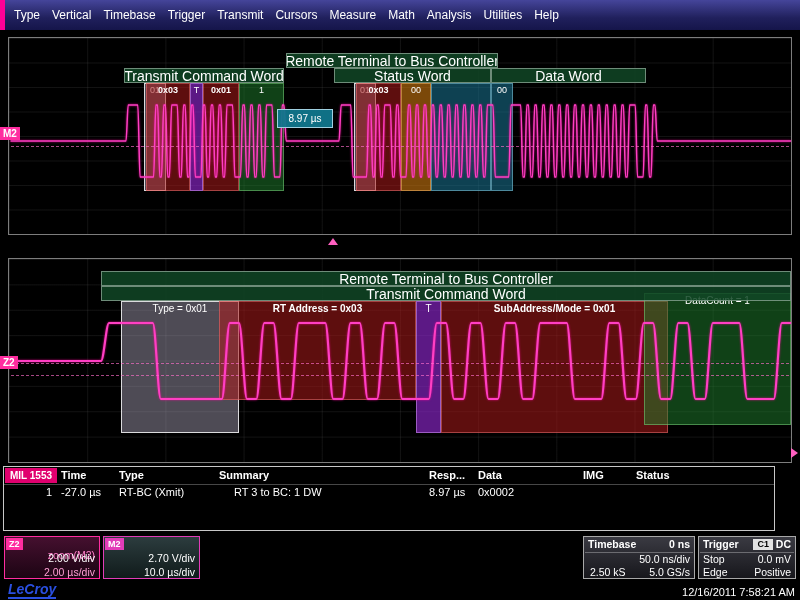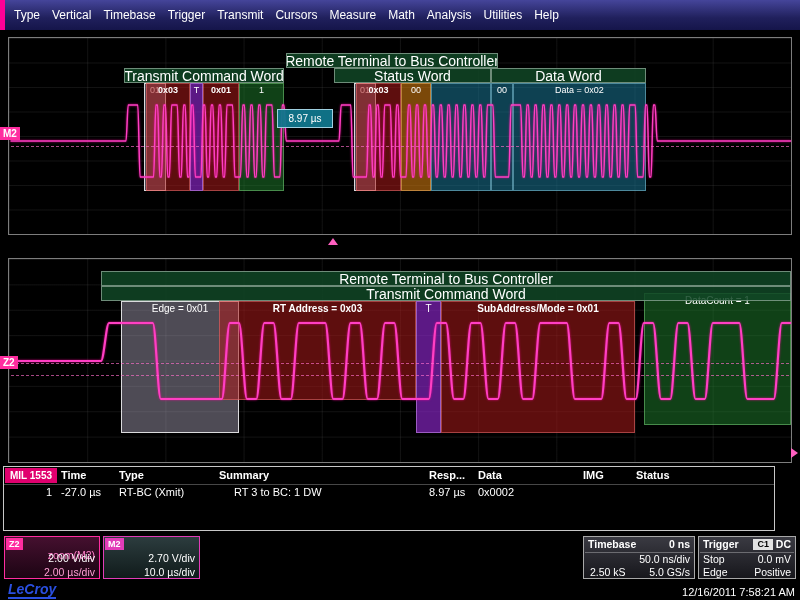--- a/index.html
+++ b/index.html
@@ -124,23 +124,20 @@
       <span>00</span>
     </div>
   <div class="field f-teal" style="left:422px;top:45px;width:60px;height:108px;"></div>
 
   <div class="band" style="left:482px;top:30px;width:155px;height:15px;">
     <span>Data Word</span>
   </div>
   <div class="field f-teal" style="left:482px;top:45px;width:22px;height:108px;">
       <span>00</span>
     </div>
-  <div class="field f-teal" style="left:504px;top:45px;width:133px;height:108px;">
-      <span>Data = 0x02</span>
-    </div>
 
   <svg id="wave1" class="wavesvg" width="782" height="196" viewBox="0 0 782 196">
       <path d="M 2 103 L 117.0 103 C 117.8 103 118.4 67 119.2 67 L 128.8 67 C 129.6 67 130.3 139 131.0 139 L 144.6 139 C 145.4 139 146.1 67 146.8 67 L 148.6 67 C 149.4 67 150.0 139 150.8 139 L 152.5 139 C 153.3 139 154.0 67 154.7 67 L 156.5 67 C 157.3 67 157.9 139 158.7 139 L 160.4 139 C 161.2 139 161.9 67 162.6 67 L 168.3 67 C 169.1 67 169.8 139 170.5 139 L 172.3 139 C 173.1 139 173.7 67 174.5 67 L 176.2 67 C 177.0 67 177.7 139 178.4 139 L 180.2 139 C 181.0 139 181.6 67 182.4 67 L 184.1 67 C 184.9 67 185.6 139 186.3 139 L 192.0 139 C 192.8 139 193.5 67 194.2 67 L 196.0 67 C 196.8 67 197.4 139 198.2 139 L 199.9 139 C 200.7 139 201.4 67 202.1 67 L 203.9 67 C 204.7 67 205.3 139 206.1 139 L 207.8 139 C 208.6 139 209.3 67 210.0 67 L 211.8 67 C 212.6 67 213.2 139 214.0 139 L 215.7 139 C 216.5 139 217.2 67 217.9 67 L 223.6 67 C 224.4 67 225.1 139 225.8 139 L 231.5 139 C 232.3 139 233.0 67 233.7 67 L 235.5 67 C 236.3 67 236.9 139 237.7 139 L 239.4 139 C 240.2 139 240.9 67 241.6 67 L 243.4 67 C 244.2 67 244.8 139 245.6 139 L 247.3 139 C 248.1 139 248.8 67 249.5 67 L 251.3 67 C 252.1 67 252.7 139 253.5 139 L 255.2 139 C 256.0 139 256.7 67 257.4 67 L 263.1 67 C 263.9 67 264.6 139 265.3 139 L 271.0 139 C 271.8 139 272.5 67 273.2 67 L 275.0 67 C 275.8 67 276.4 103 277.2 103 L 330.0 103 C 330.8 103 331.4 67 332.2 67 L 341.8 67 C 342.6 67 343.3 139 344.0 139 L 357.6 139 C 358.4 139 359.1 67 359.8 67 L 361.6 67 C 362.4 67 363.0 139 363.8 139 L 365.5 139 C 366.3 139 367.0 67 367.7 67 L 369.5 67 C 370.3 67 370.9 139 371.7 139 L 373.4 139 C 374.2 139 374.9 67 375.6 67 L 381.3 67 C 382.1 67 382.8 139 383.5 139 L 385.3 139 C 386.1 139 386.7 67 387.5 67 L 389.2 67 C 390.0 67 390.7 139 391.4 139 L 397.1 139 C 397.9 139 398.6 67 399.3 67 L 401.1 67 C 401.9 67 402.5 139 403.3 139 L 405.0 139 C 405.8 139 406.5 67 407.2 67 L 409.0 67 C 409.8 67 410.4 139 411.2 139 L 412.9 139 C 413.7 139 414.4 67 415.1 67 L 416.9 67 C 417.7 67 418.3 139 419.1 139 L 420.8 139 C 421.6 139 422.3 67 423.0 67 L 424.8 67 C 425.6 67 426.2 139 427.0 139 L 428.7 139 C 429.5 139 430.2 67 430.9 67 L 432.7 67 C 433.5 67 434.1 139 434.9 139 L 436.6 139 C 437.4 139 438.1 67 438.8 67 L 440.6 67 C 441.4 67 442.0 139 442.8 139 L 444.5 139 C 445.3 139 446.0 67 446.7 67 L 448.5 67 C 449.3 67 449.9 139 450.7 139 L 452.4 139 C 453.2 139 453.9 67 454.6 67 L 456.4 67 C 457.2 67 457.8 139 458.6 139 L 460.3 139 C 461.1 139 461.8 67 462.5 67 L 464.3 67 C 465.1 67 465.7 139 466.5 139 L 468.2 139 C 469.0 139 469.7 67 470.4 67 L 472.2 67 C 473.0 67 473.6 139 474.4 139 L 476.1 139 C 476.9 139 477.6 67 478.3 67 L 484.0 67 C 484.8 67 485.5 139 486.2 139 L 488.0 139 L 499.8 139 C 500.6 139 501.3 67 502.0 67 L 511.7 67 C 512.5 67 513.1 139 513.9 139 L 515.6 139 C 516.4 139 517.1 67 517.8 67 L 519.6 67 C 520.4 67 521.0 139 521.8 139 L 523.5 139 C 524.3 139 525.0 67 525.7 67 L 527.5 67 C 528.3 67 528.9 139 529.7 139 L 531.4 139 C 532.2 139 532.9 67 533.6 67 L 535.4 67 C 536.2 67 536.8 139 537.6 139 L 539.3 139 C 540.1 139 540.8 67 541.5 67 L 543.3 67 C 544.1 67 544.7 139 545.5 139 L 547.2 139 C 548.0 139 548.7 67 549.4 67 L 551.2 67 C 552.0 67 552.6 139 553.4 139 L 555.1 139 C 555.9 139 556.6 67 557.3 67 L 559.1 67 C 559.9 67 560.5 139 561.3 139 L 563.0 139 C 563.8 139 564.5 67 565.2 67 L 567.0 67 C 567.8 67 568.4 139 569.2 139 L 570.9 139 C 571.7 139 572.4 67 573.1 67 L 574.9 67 C 575.7 67 576.3 139 577.1 139 L 578.8 139 C 579.6 139 580.3 67 581.0 67 L 582.8 67 C 583.6 67 584.2 139 585.0 139 L 586.8 139 C 587.5 139 588.2 67 589.0 67 L 590.7 67 C 591.5 67 592.1 139 592.9 139 L 594.7 139 C 595.4 139 596.1 67 596.9 67 L 598.6 67 C 599.4 67 600.0 139 600.8 139 L 602.6 139 C 603.3 139 604.0 67 604.8 67 L 606.5 67 C 607.3 67 607.9 139 608.7 139 L 610.5 139 C 611.2 139 611.9 67 612.7 67 L 614.4 67 C 615.2 67 615.8 139 616.6 139 L 618.4 139 C 619.1 139 619.8 67 620.6 67 L 626.3 67 C 627.0 67 627.7 139 628.5 139 L 634.2 139 C 634.9 139 635.6 67 636.4 67 L 638.1 67 C 638.9 67 639.5 139 640.3 139 L 642.1 139 C 642.8 139 643.5 67 644.3 67 L 646.0 67 C 646.8 67 647.4 103 648.2 103 L 786.0 103" fill="none" stroke="#ff3fc3" stroke-width="1.5" stroke-linejoin="round" stroke-linecap="round"></path>
     </svg>
 
   <div class="dash" style="left:2px;top:108px;width:778px;"></div>
 
   <div class="meas" style="left:268px;top:71px;width:56px;height:19px;">
     <span>8.97 µs</span>
   </div>
@@ -149,29 +146,29 @@
     <span>Remote Terminal to Bus Controller</span>
   </div>
 </div>
 <div class="trace-tab" style="left:0;top:127px;">M2</div>
 <div class="tri-up" style="left:328px;top:238px;"></div>
 
 <div class="panel" style="left:8px;top:258px;width:784px;height:205px;">
   <div class="grid"></div>
 
   <div class="field f-gray" style="left:92px;top:42px;width:118px;height:132px;font-size:10px;">
-      <span>Edge = 0x01</span>
+      <span>Type = 0x01</span>
     </div>
   <div class="field f-red" style="left:210px;top:42px;width:197px;height:99px;font-size:10px;">
       <span>RT Address = 0x03</span>
     </div>
   <div class="field f-purple" style="left:407px;top:42px;width:25px;height:132px;font-size:10px;">
       <span>T</span>
     </div>
-  <div class="field f-red" style="left:432px;top:42px;width:194px;height:132px;font-size:10px;">
+  <div class="field f-red" style="left:432px;top:42px;width:227px;height:132px;font-size:10px;">
       <span>SubAddress/Mode = 0x01</span>
     </div>
   <div class="field f-green" style="left:635px;top:34px;width:147px;height:132px;font-size:10px;">
       <span>DataCount = 1</span>
     </div>
 
   <svg id="wave2" class="wavesvg" width="782" height="203" viewBox="0 0 782 203">
       <path d="M 2 102 L 92.0 102 C 94.8 102 97.2 64 100.0 64 L 143.8 64 C 146.6 64 148.9 140 151.8 140 L 212.8 140 C 215.6 140 217.9 64 220.8 64 L 230.0 64 C 232.8 64 235.2 140 238.0 140 L 247.3 140 C 250.1 140 252.4 64 255.3 64 L 264.5 64 C 267.3 64 269.7 140 272.5 140 L 281.8 140 C 284.6 140 286.9 64 289.8 64 L 316.3 64 C 319.1 64 321.4 140 324.3 140 L 333.5 140 C 336.3 140 338.7 64 341.5 64 L 350.8 64 C 353.6 64 355.9 140 358.8 140 L 368.0 140 C 370.8 140 373.2 64 376.0 64 L 385.3 64 C 388.1 64 390.4 140 393.3 140 L 419.8 140 C 422.6 140 424.9 64 427.8 64 L 437.0 64 C 439.8 64 442.2 140 445.0 140 L 454.3 140 C 457.1 140 459.4 64 462.3 64 L 471.5 64 C 474.3 64 476.7 140 479.5 140 L 488.8 140 C 491.6 140 493.9 64 496.8 64 L 506.0 64 C 508.8 64 511.2 140 514.0 140 L 523.3 140 C 526.0 140 528.5 64 531.3 64 L 557.8 64 C 560.5 64 563.0 140 565.8 140 L 592.3 140 C 595.0 140 597.5 64 600.3 64 L 609.5 64 C 612.3 64 614.7 140 617.5 140 L 626.8 140 C 629.5 140 632.0 64 634.8 64 L 644.0 64 C 646.8 64 649.2 140 652.0 140 L 661.3 140 C 664.0 140 666.5 64 669.3 64 L 678.5 64 C 681.3 64 683.7 140 686.5 140 L 695.8 140 C 698.5 140 701.0 64 703.8 64 L 730.3 64 C 733.0 64 735.5 140 738.3 140 L 764.8 140 C 767.5 140 770.0 64 772.8 64 L 782.0 64" fill="none" stroke="#ff3fc3" stroke-width="2.2" stroke-linejoin="round" stroke-linecap="round"></path>
     </svg>
 

